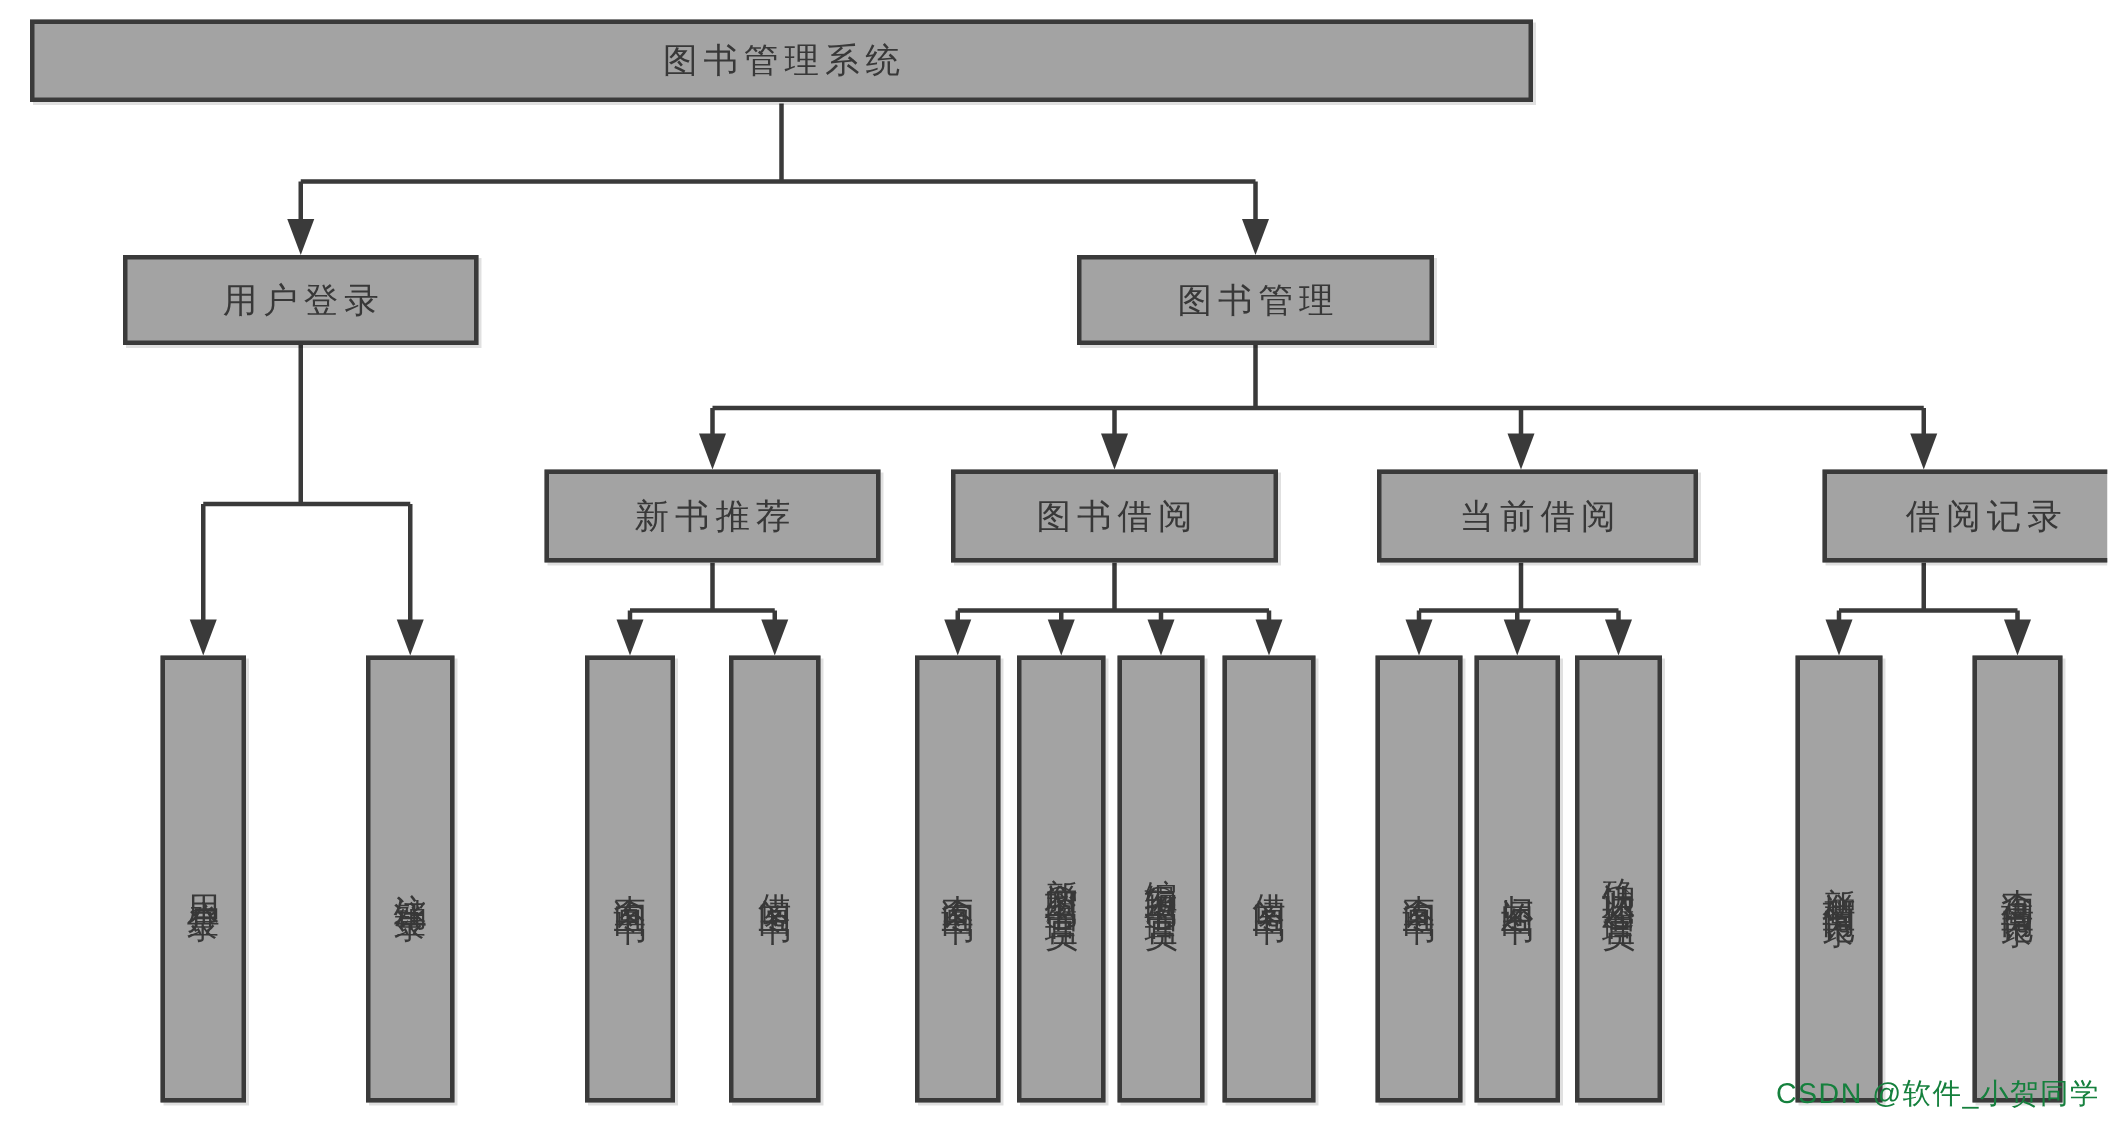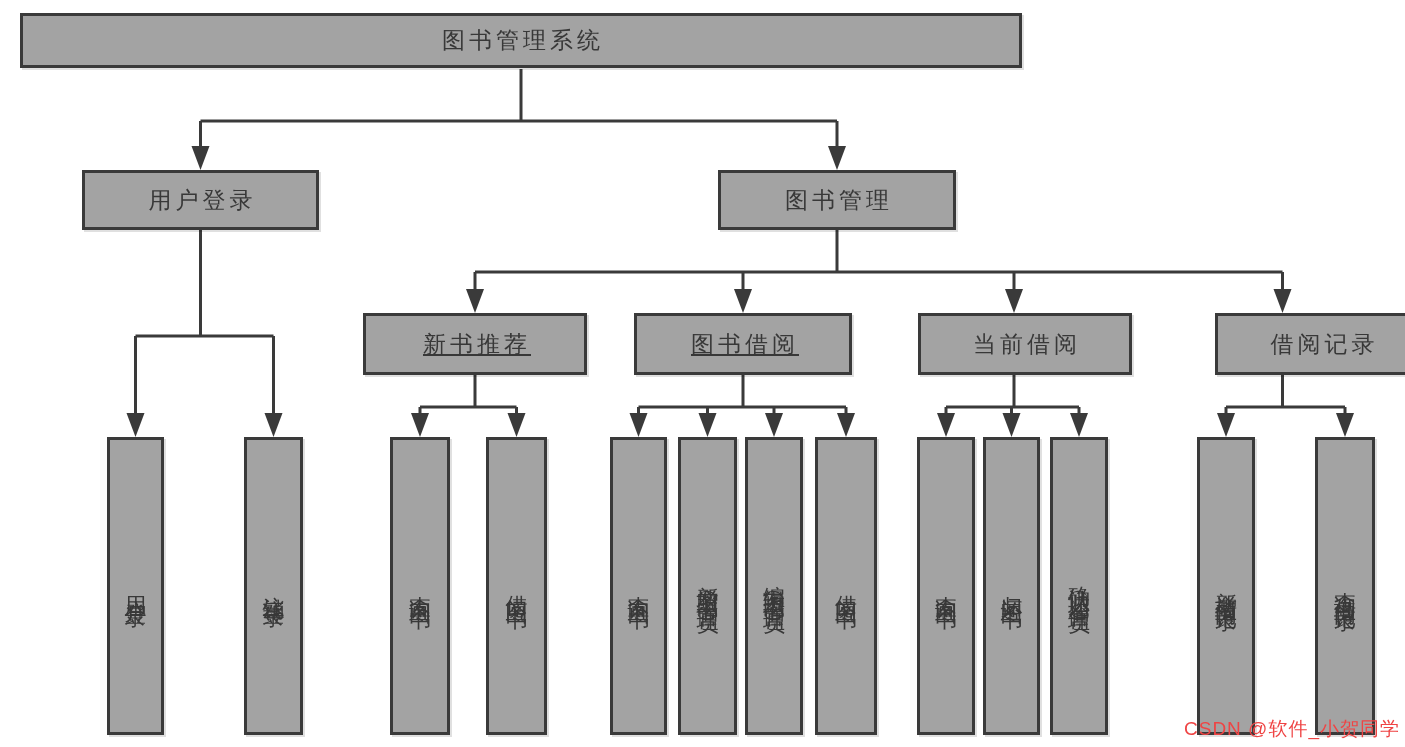--- a/index.html
+++ b/index.html
@@ -16,21 +16,21 @@
   }
   .hbox{font-size:23px;letter-spacing:4px;text-indent:4px;white-space:nowrap;}
   .vbox .vtext{
     writing-mode:vertical-rl;
     font-size:22px;letter-spacing:4px;line-height:1;
     white-space:nowrap;
   }
   .watermark{
     position:absolute;z-index:3;left:1184px;top:716px;
     font-size:19px;letter-spacing:1px;white-space:nowrap;
-    color:#ef4444;
+    color:#15803d;
   }
 </style>
 </head>
 <body>
 
 <div class="stage">
 
   <svg class="connectors" width="1405" height="747" viewBox="0 0 1405 747">
     <g stroke="#3a3a3a" stroke-width="3" fill="none">
       <path d="M521 69 V121 M200.5 121 H837 M200.5 121 V148 M837 121 V148"></path>
@@ -68,24 +68,24 @@
     <span>图书管理系统</span>
   </div>
 
   <div class="box hbox" style="left:82px;top:170px;width:237px;height:60px;">
     <span>用户登录</span>
   </div>
   <div class="box hbox" style="left:718px;top:170px;width:238px;height:60px;">
     <span>图书管理</span>
   </div>
 
-  <div class="box hbox" style="left:363px;top:313px;width:224px;height:62px;text-decoration:underline;">
+  <div class="box hbox" style="left:363px;top:313px;width:224px;height:62px;">
     <span>新书推荐</span>
   </div>
-  <div class="box hbox" style="left:634px;top:313px;width:218px;height:62px;text-decoration:underline;">
+  <div class="box hbox" style="left:634px;top:313px;width:218px;height:62px;">
     <span>图书借阅</span>
   </div>
   <div class="box hbox" style="left:907px;top:313px;width:214px;height:62px;margin-left:11px;">
     <span>当前借阅</span>
   </div>
   <div class="box hbox" style="left:1175px;top:313px;width:215px;height:62px;margin-left:40px;">
     <span>借阅记录</span>
   </div>
 
   <div class="box vbox" style="left:107px;top:437px;width:57px;height:298px;">

